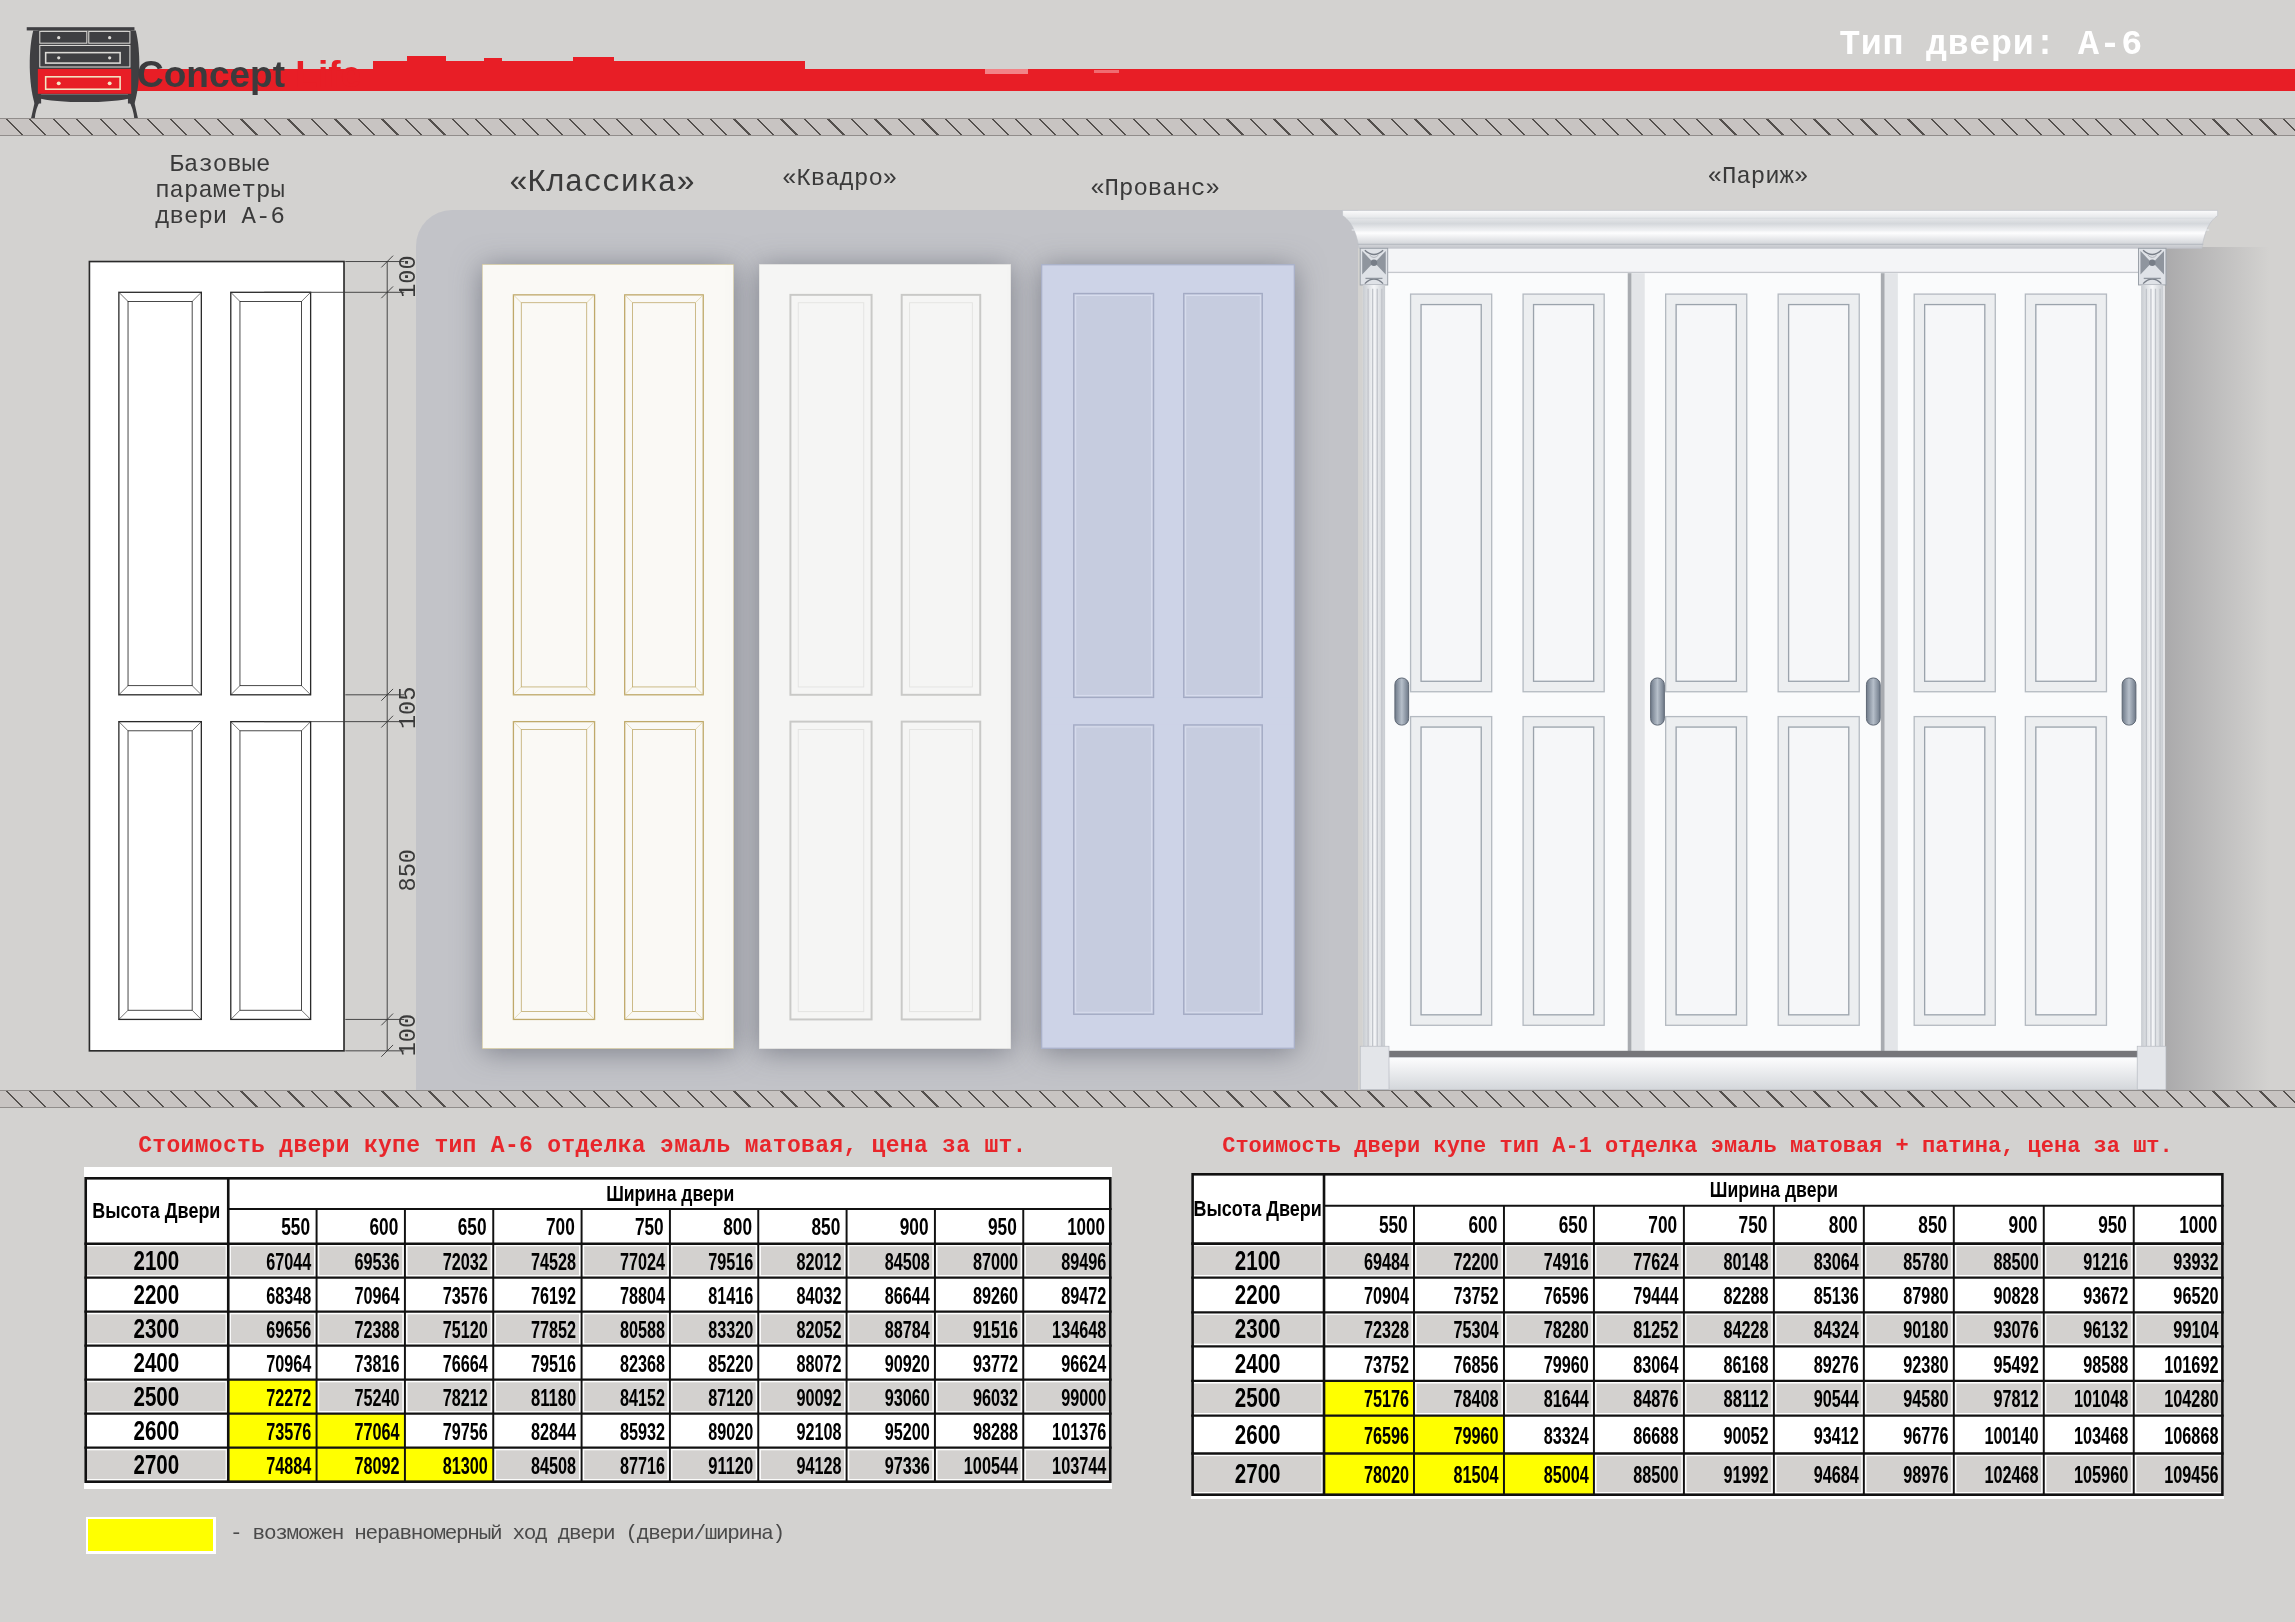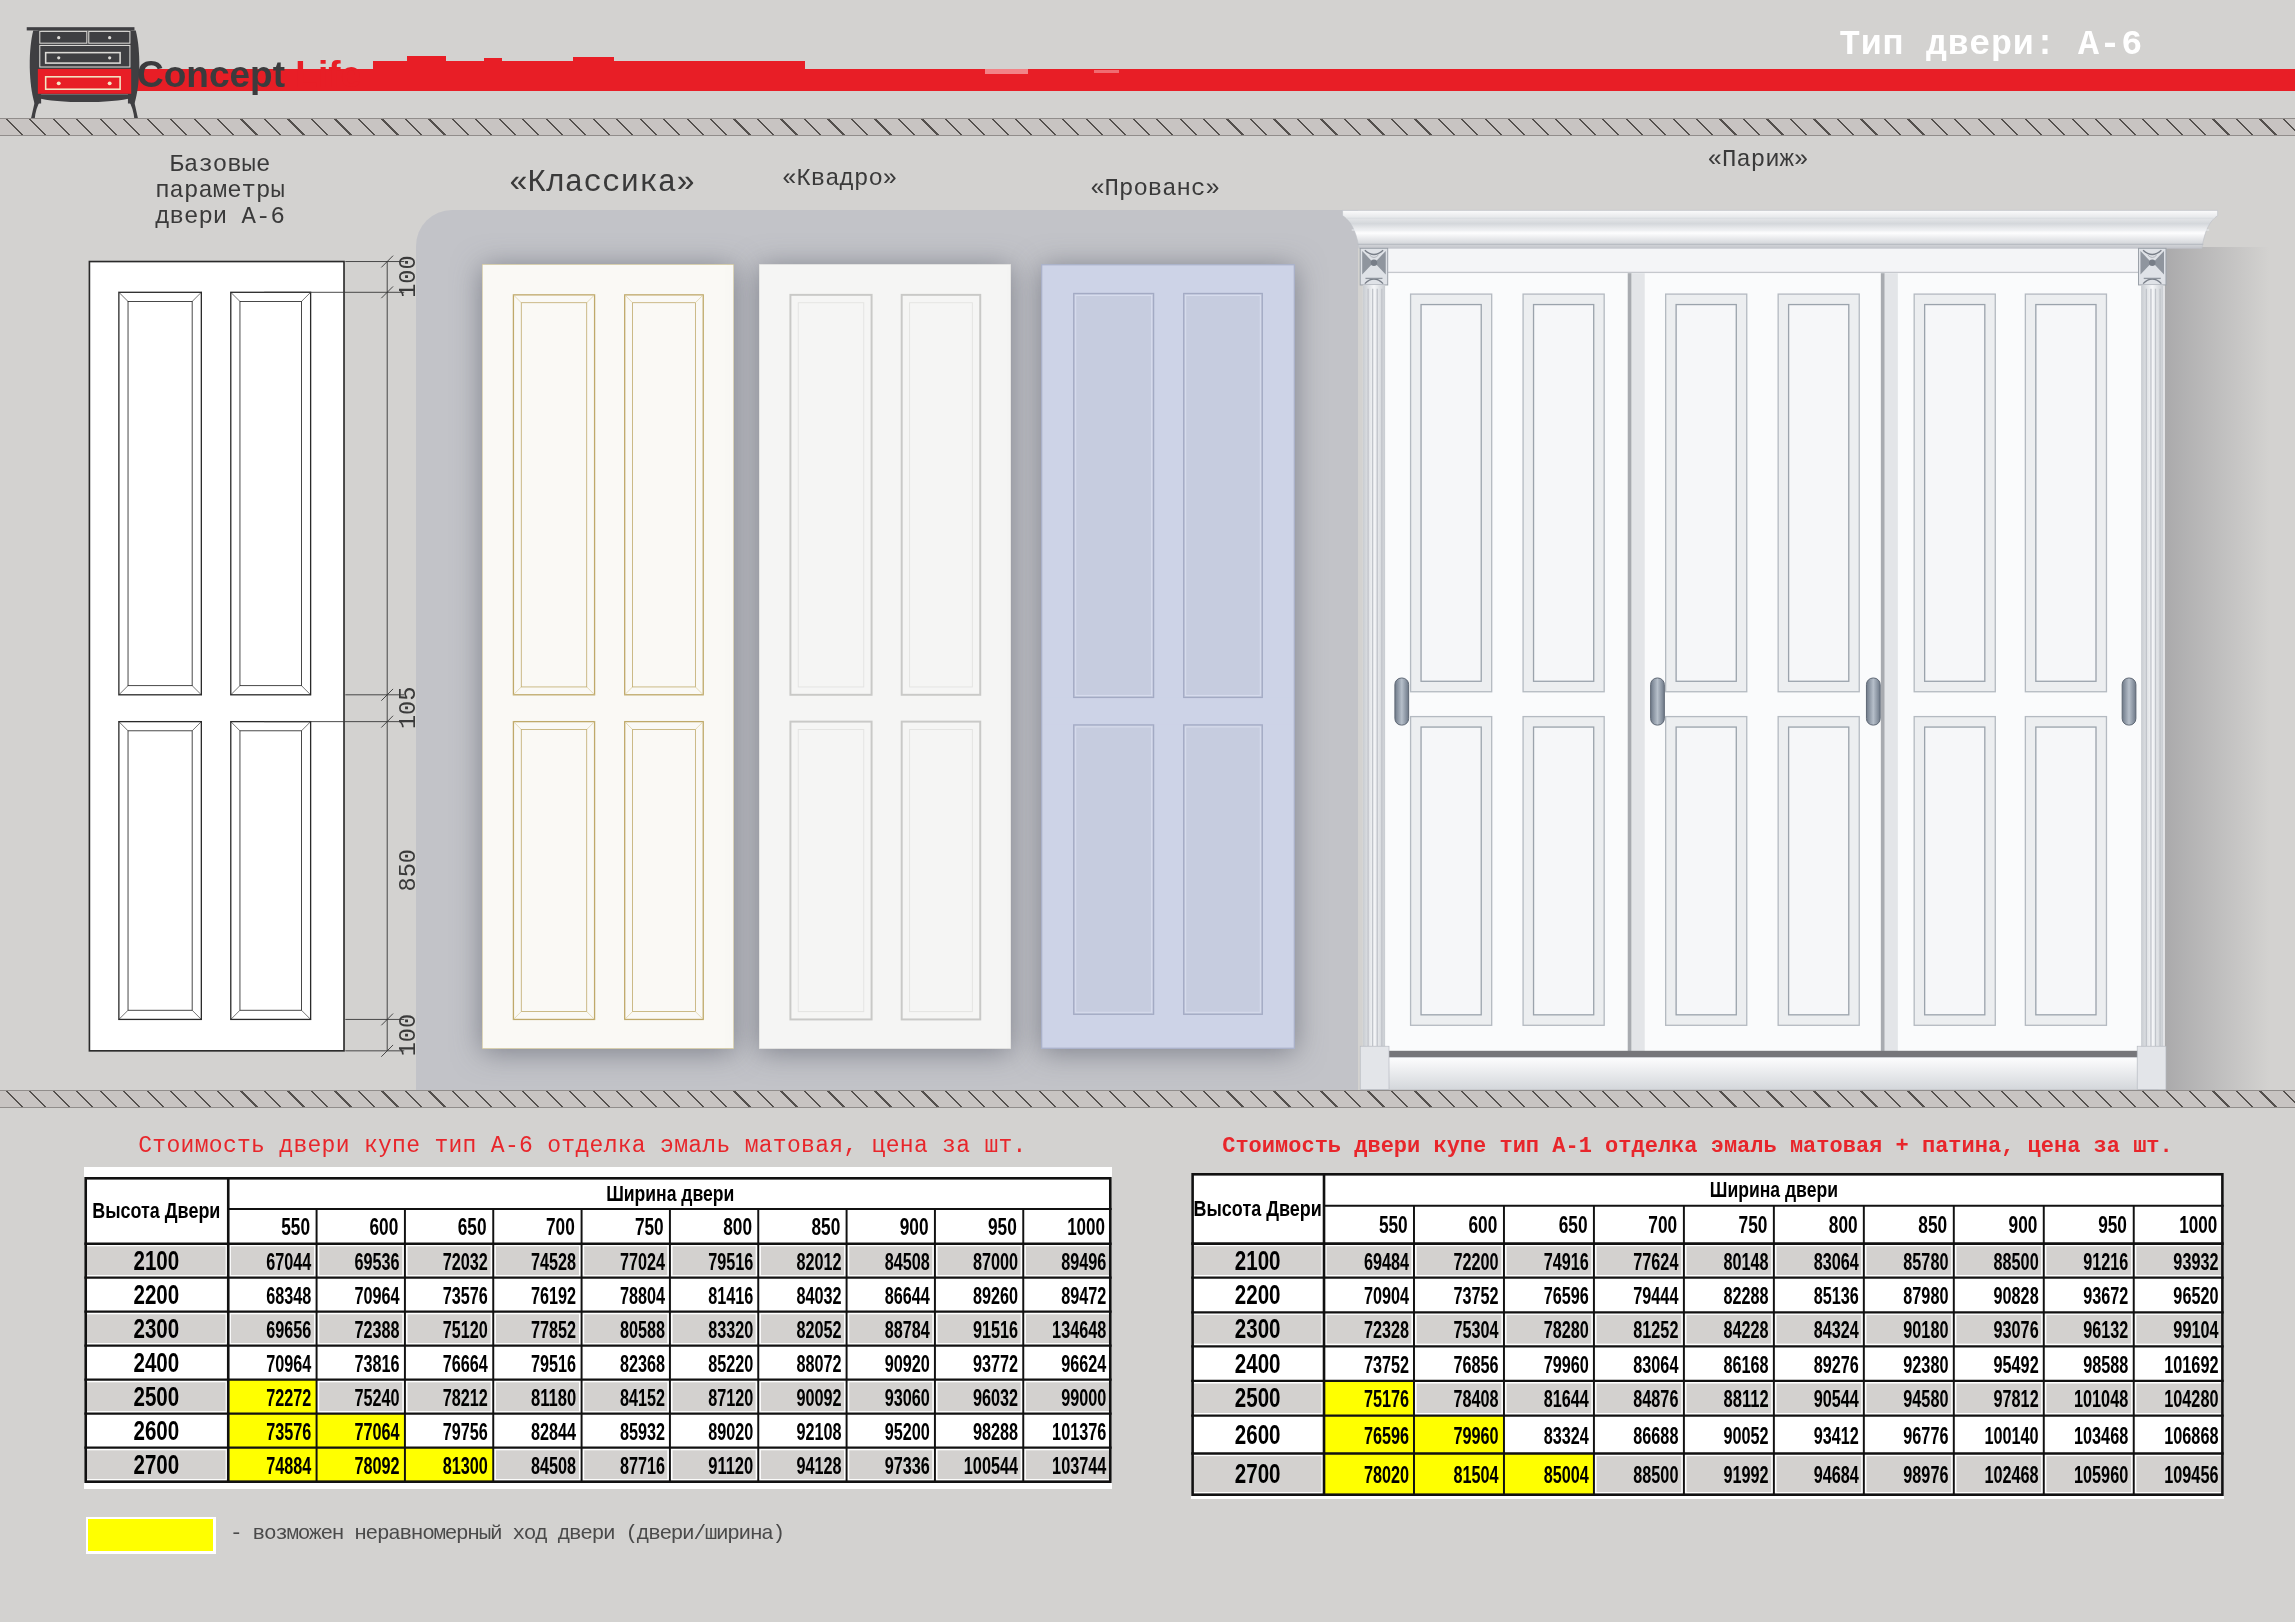--- a/index.html
+++ b/index.html
@@ -130,21 +130,21 @@
     <text x="622" y="1582" text-anchor="middle" transform="rotate(-90 622 1582)" dy="12">100</text>
   </g>
 </svg>
 
 <div class="abs mono" style="left:504px;top:165px;width:196px;text-align:center;font-size:31px;color:#3a3a3a;">«Классика»</div>
 
 <div class="abs mono" style="left:782px;top:165px;width:196px;text-align:left;font-size:24px;color:#3a3a3a;">«Квадро»</div>
 
 <div class="abs mono" style="left:1057px;top:165px;width:196px;text-align:center;font-size:24px;color:#3a3a3a;margin-top:10px;">«Прованс»</div>
 
-<div class="abs mono" style="left:1660px;top:146px;width:196px;text-align:center;font-size:24px;color:#3a3a3a;">«Париж»</div>
+<div class="abs mono" style="left:1660px;top:163px;width:196px;text-align:center;font-size:24px;color:#3a3a3a;">«Париж»</div>
 
 <svg class="abs" style="left:482px;top:264px;filter:drop-shadow(0px 3.3px 14.4px rgba(70,73,88,0.55));" width="252" height="785" viewBox="0 0 385 1199">
   <rect x="0" y="0" width="385" height="1199" fill="#faf9f5" stroke="#cfc49b" stroke-width="2"></rect>
   <g fill="none" stroke="#bfa96a" stroke-width="2">
     <rect x="48" y="47" width="124" height="611"></rect>
     <rect x="60" y="59" width="100" height="587" stroke-width="1.2"></rect>
     <rect x="218" y="47" width="120" height="611"></rect>
     <rect x="230" y="59" width="96" height="587" stroke-width="1.2"></rect>
     <rect x="48" y="699" width="124" height="455"></rect>
     <rect x="60" y="711" width="100" height="431" stroke-width="1.2"></rect>
@@ -299,21 +299,21 @@
 
   <rect x="2108" y="1607" width="1172" height="10" fill="#76767a"></rect>
 
   <rect x="2088" y="1617" width="1210" height="49" fill="url(#plinth)" stroke="#c0c3c8" stroke-width="1"></rect>
   <rect x="2078" y="1600" width="44" height="66" fill="#e3e5e9" stroke="#b4b8bf" stroke-width="1"></rect>
   <rect x="3266" y="1600" width="44" height="66" fill="#e3e5e9" stroke="#b4b8bf" stroke-width="1"></rect>
 </svg>
 
 <div class="abs hatch" style="left:0px;top:1090px;width:2295px;height:17.7px;"></div>
 
-<div class="abs mono" style="left:59px;top:1133px;width:1047px;text-align:center;font-size:23px;font-weight:normal;color:#e8262b;letter-spacing:0.3px;">Стоимость двери купе тип А-6 отделка эмаль матовая, цена за шт.</div>
+<div class="abs mono" style="left:59px;top:1133px;width:1047px;text-align:center;font-size:23px;font-weight:bold;color:#e8262b;letter-spacing:0.3px;">Стоимость двери купе тип А-6 отделка эмаль матовая, цена за шт.</div>
 
 <div class="abs mono" style="left:1174px;top:1134px;width:1047px;text-align:center;font-size:22px;font-weight:bold;color:#e8262b;letter-spacing:0px;">Стоимость двери купе тип А-1 отделка эмаль матовая + патина, цена за шт.</div>
 
 <div class="abs" style="left:84px;top:1167px;width:1028px;height:9.8px;background:#ffffff;"></div>
 <div class="abs" style="left:84px;top:1481px;width:1028px;height:7.9px;background:#ffffff;"></div>
 <div class="abs" id="tableL" style="left:84px;top:1177px;"><svg width="1028" height="306" viewBox="0 0 1571 468">
       <rect x="0" y="0" width="1571" height="468" fill="#ffffff"></rect>
       <rect x="4.0" y="106" width="212.0" height="44" fill="#d3d1cf"></rect>
       <rect x="224.0" y="106" width="127.1" height="44" fill="#d3d1cf"></rect>
       <rect x="359.1" y="106" width="127.1" height="44" fill="#d3d1cf"></rect>

